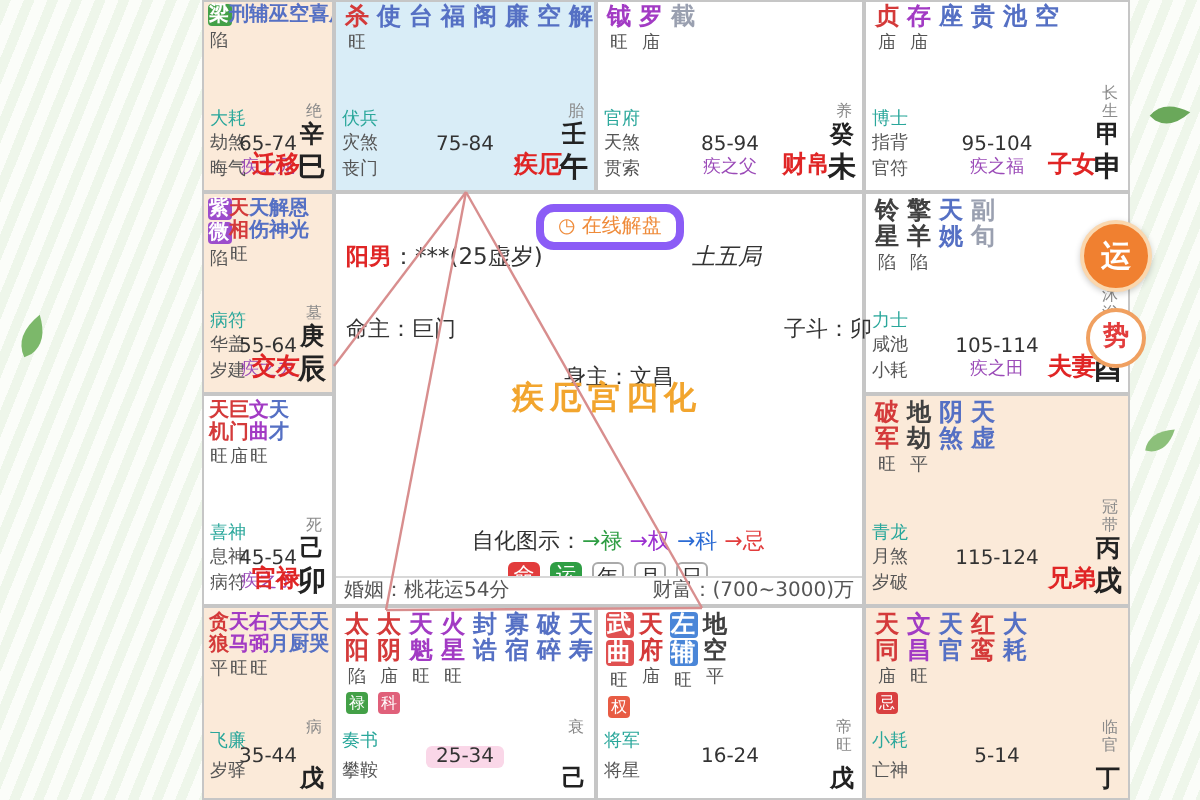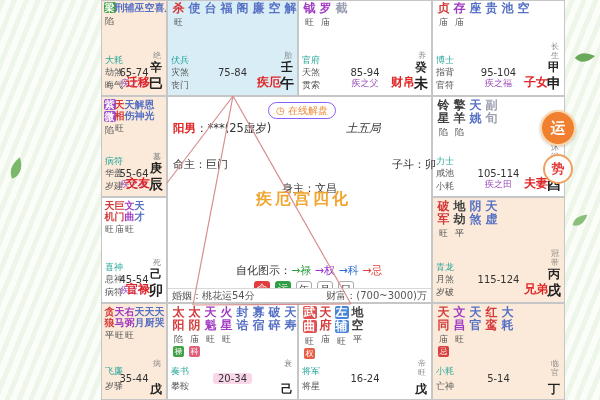--- a/index.html
+++ b/index.html
@@ -33,21 +33,21 @@
   .range .cur{background:#fad7e8;border-radius:3px;padding:0 5px;}
   .rel{position:absolute;bottom:5px;left:0;right:0;text-align:center;font-size:9px;color:#9b4bb8;}
   .pname{position:absolute;bottom:4px;right:16px;font-size:12px;font-weight:bold;color:#e02525;white-space:nowrap;}
   .branch{position:absolute;bottom:2px;right:3px;font-size:14px;font-weight:bold;color:#222;}
   .stem{position:absolute;bottom:19px;right:4px;font-size:12px;font-weight:bold;color:#222;}
   .stage{position:absolute;bottom:35px;right:5px;font-size:8px;color:#8a8a8a;text-align:center;}
   .stage span{display:block;line-height:8.5px;}
   .cut .c1{bottom:auto;top:62px;} .cut .c2{bottom:auto;top:77px;}
   .cut .range{bottom:auto;top:69px;} .cut .stem{bottom:auto;top:77px;} .cut .stage{bottom:auto;top:56px;}
   #center{position:absolute;left:167px;top:96px;width:265px;height:207px;background:#fff;border:1px solid #c6c6c6;box-sizing:border-box;z-index:3;}
-  .online-btn{position:absolute;top:5px;left:100px;height:15px;line-height:15px;border:1px solid #8b5cf6;border-radius:9px;color:#ef8b3a;font-size:10px;padding:0 7px;background:#fff;white-space:nowrap;cursor:pointer;}
+  .online-btn{position:absolute;top:5px;left:100px;height:15px;line-height:15px;border:4px solid #8b5cf6;border-radius:9px;color:#ef8b3a;font-size:10px;padding:0 7px;background:#fff;white-space:nowrap;cursor:pointer;}
   .gender{position:absolute;top:24px;left:5px;font-size:11.5px;color:#333;white-space:nowrap;}
   .gender .red{color:#e02525;font-weight:bold;}
   .bureau{position:absolute;top:24px;left:178px;font-size:11.5px;color:#333;font-style:italic;}
   .masters{position:absolute;top:60px;left:0;width:100%;font-size:11px;color:#333;}
   .masters span{position:absolute;white-space:nowrap;}
   .m1{left:5px;} .m2{left:114px;margin-top:24px;} .m3{left:224px;}
   .ctitle{position:absolute;top:92px;left:0;width:100%;text-align:center;padding-left:8px;box-sizing:border-box;
     font-size:16px;font-weight:bold;letter-spacing:3px;color:#f2a52e;}
   .legend{position:absolute;top:166px;left:68px;font-size:11px;color:#333;white-space:nowrap;}
   .lg-lu{color:#2f9e44;} .lg-quan{color:#9b30d0;} .lg-ke{color:#2b6bd4;} .lg-ji{color:#e23c3c;}
@@ -419,21 +419,21 @@
           <span class="ch c-minor">破</span>
           <span class="ch c-minor">碎</span>
         </div>
         <div class="scol">
           <span class="ch c-minor">天</span>
           <span class="ch c-minor">寿</span>
         </div>
       </div>
       <div class="c1">奏书</div>
       <div class="c2">攀鞍</div>
-      <div class="range"><span class="cur">20-34</span></div>
+      <div class="range"><span class="cur">25-34</span></div>
       <div class="stem">己</div>
       <div class="stage">
         <span>衰</span>
       </div>
     </div>
     <div class="palace bg-white cut" style="left: 298px; top: 303px; width: 134px; height: 97px;">
       <div class="stars">
         <div class="scol boxed box-ji">
           <span class="ch ">武</span>
           <span class="ch ">曲</span>

